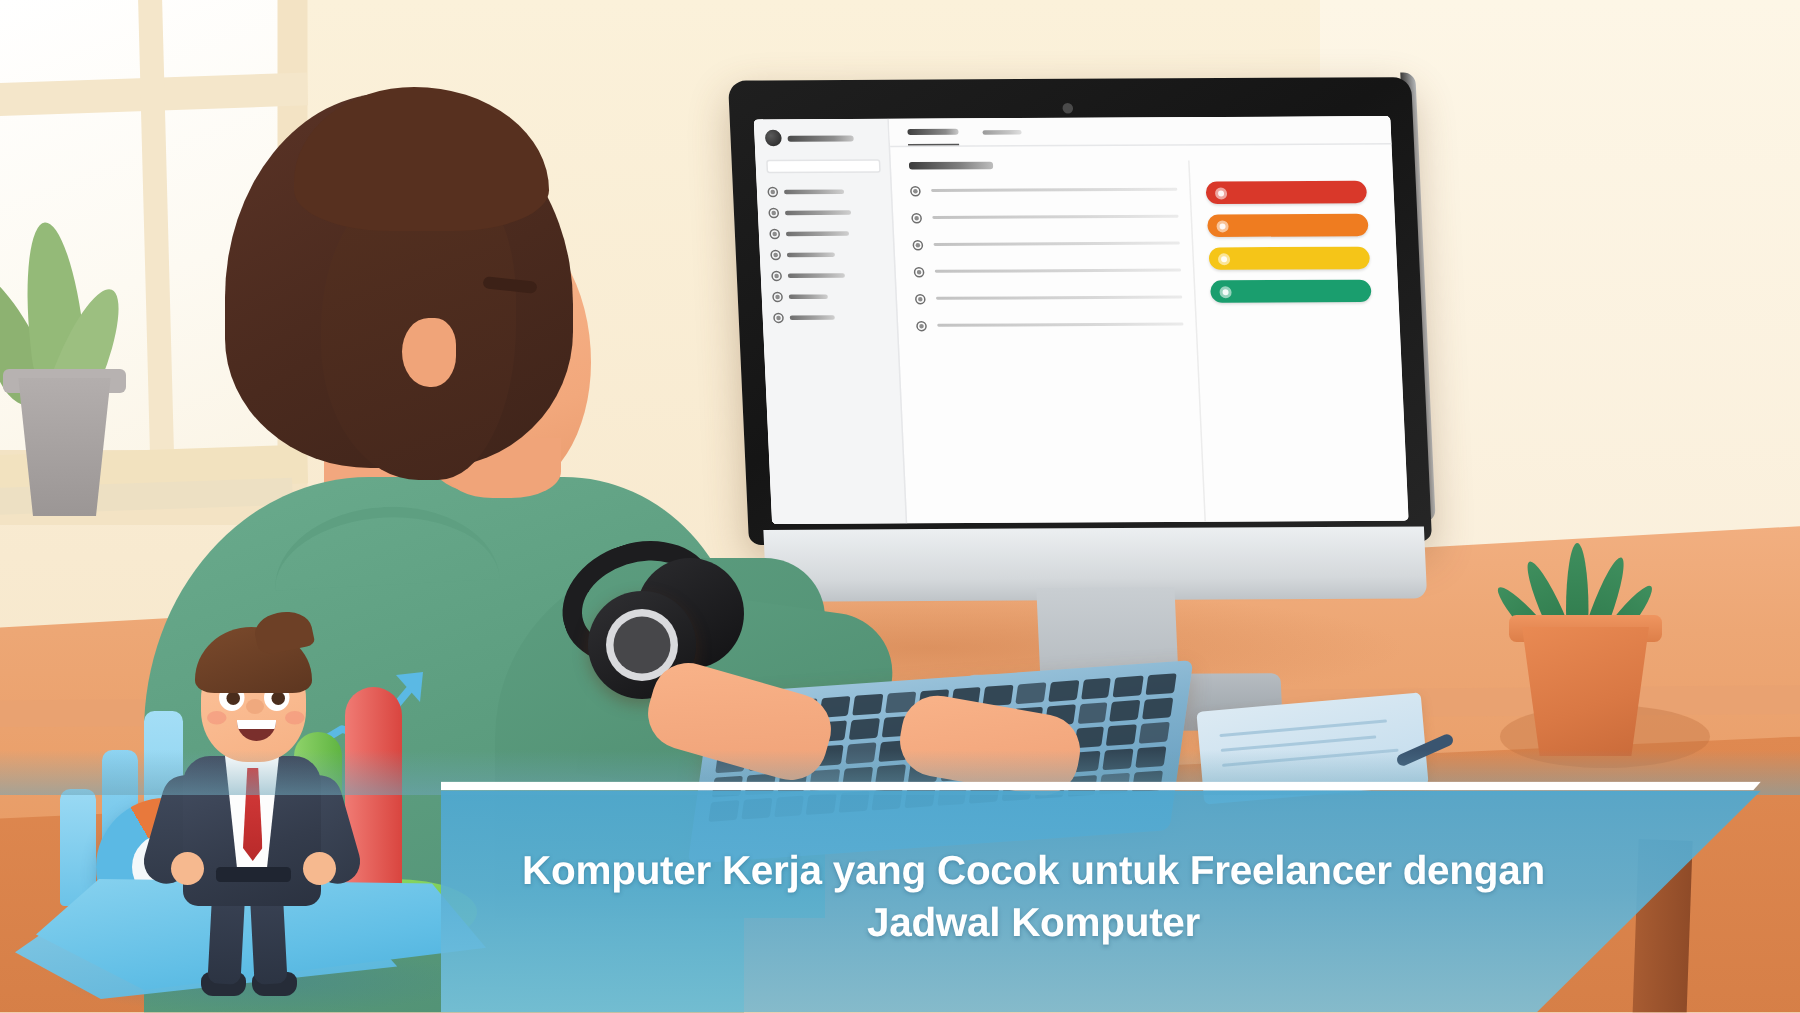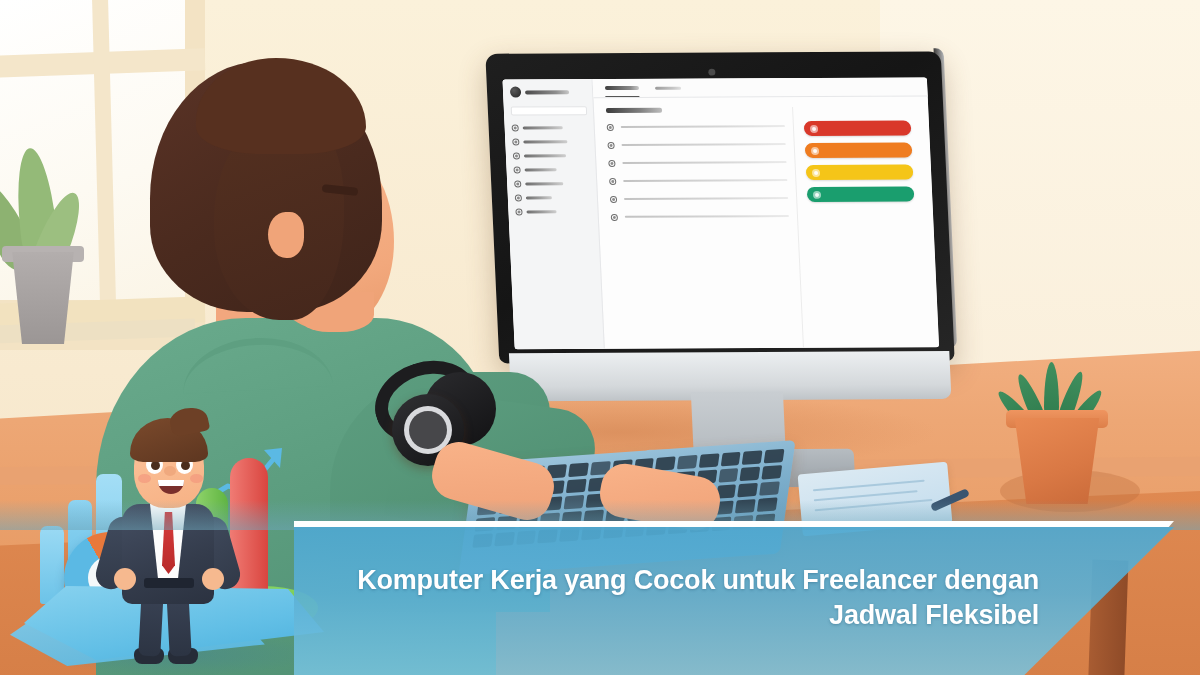--- a/index.html
+++ b/index.html
@@ -313,21 +313,21 @@
        border-radius:50%;}
 
   
   .banner{ left:294px; top:527px; width:880px; height:148px;
       background:linear-gradient(180deg,rgba(79,168,208,.93) 0%,rgba(91,176,213,.9) 45%,rgba(120,196,224,.86) 100%);
       clip-path:polygon(0% 0%, 100% 0%, 83% 100%, 0% 100%);
       display:flex; align-items:center; justify-content:center;}
   .banner-rule{ left:294px; top:521px; width:880px; height:6px; background:#ffffff;
       clip-path:polygon(0% 0%,100% 0%,99.4% 100%,0% 100%);}
   .banner-txt{ color:#ffffff; font-size:27px; font-weight:bold; line-height:1.3;
-      text-align:right; letter-spacing:-0.2px; width:700px;
+      text-align:center; letter-spacing:-0.2px; width:700px;
       margin-right:90px; margin-top:-6px;
       text-shadow:0 1px 3px rgba(20,70,100,.35);}
   .banner-haze{ left:0px; top:500px; width:1200px; height:30px;
       background:linear-gradient(180deg,rgba(120,170,190,0),rgba(110,165,185,.55));}
 </style>
 </head>
 <body>
 
 <div id="stage">
 
@@ -635,17 +635,17 @@
     </div>
     <div class="abs m-hair"></div>
     <div class="abs m-quiff"></div>
   </div>
 
   <div class="abs banner-haze"></div>
   <div class="abs banner-rule"></div>
   <div class="abs banner">
     <div class="banner-txt">
       <span>Komputer Kerja yang Cocok untuk Freelancer dengan</span><br>
-      <span>Jadwal Fleksibel</span>
+      <span>Jadwal Komputer</span>
     </div>
   </div>
 
 </div>
 
 </body></html>

